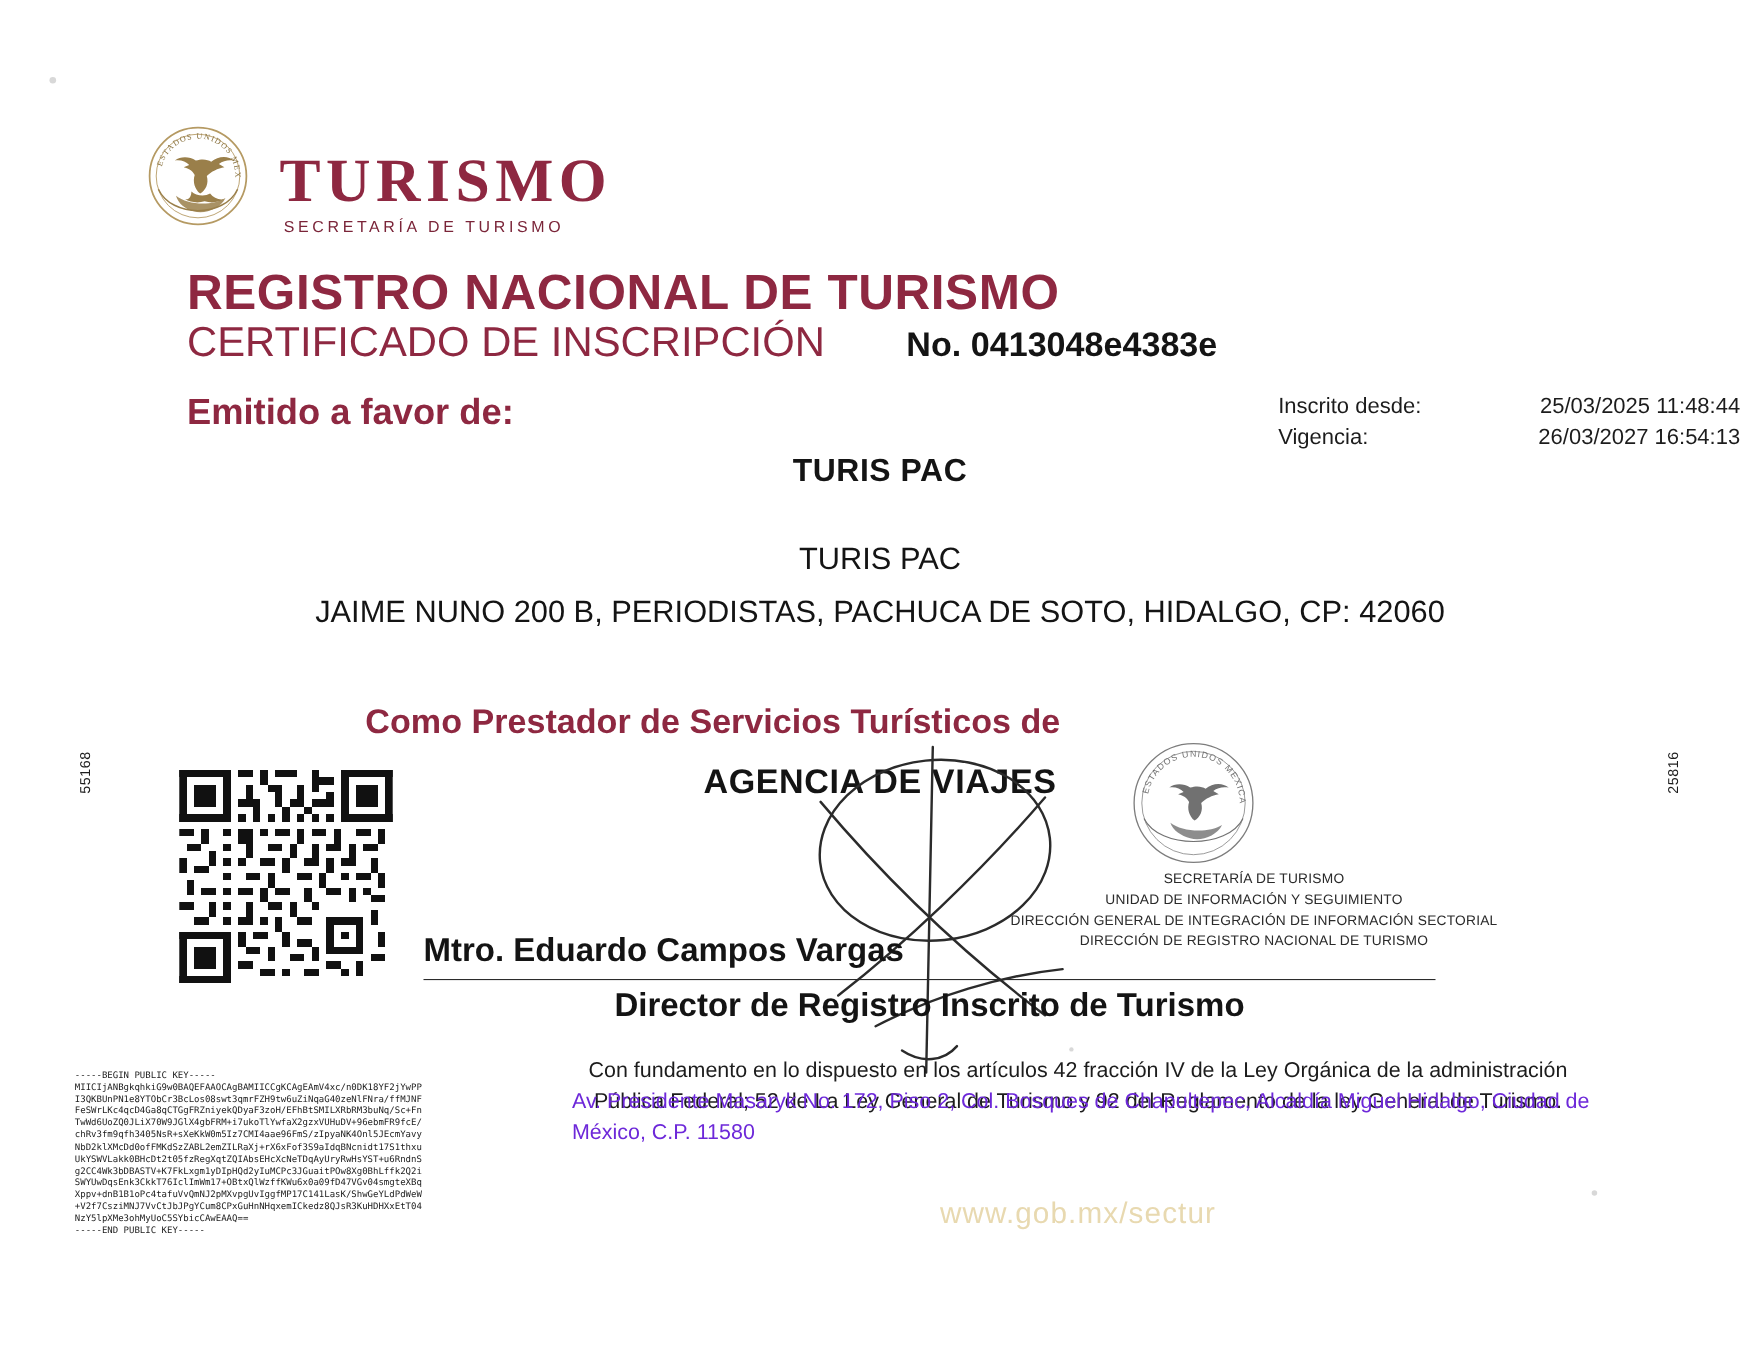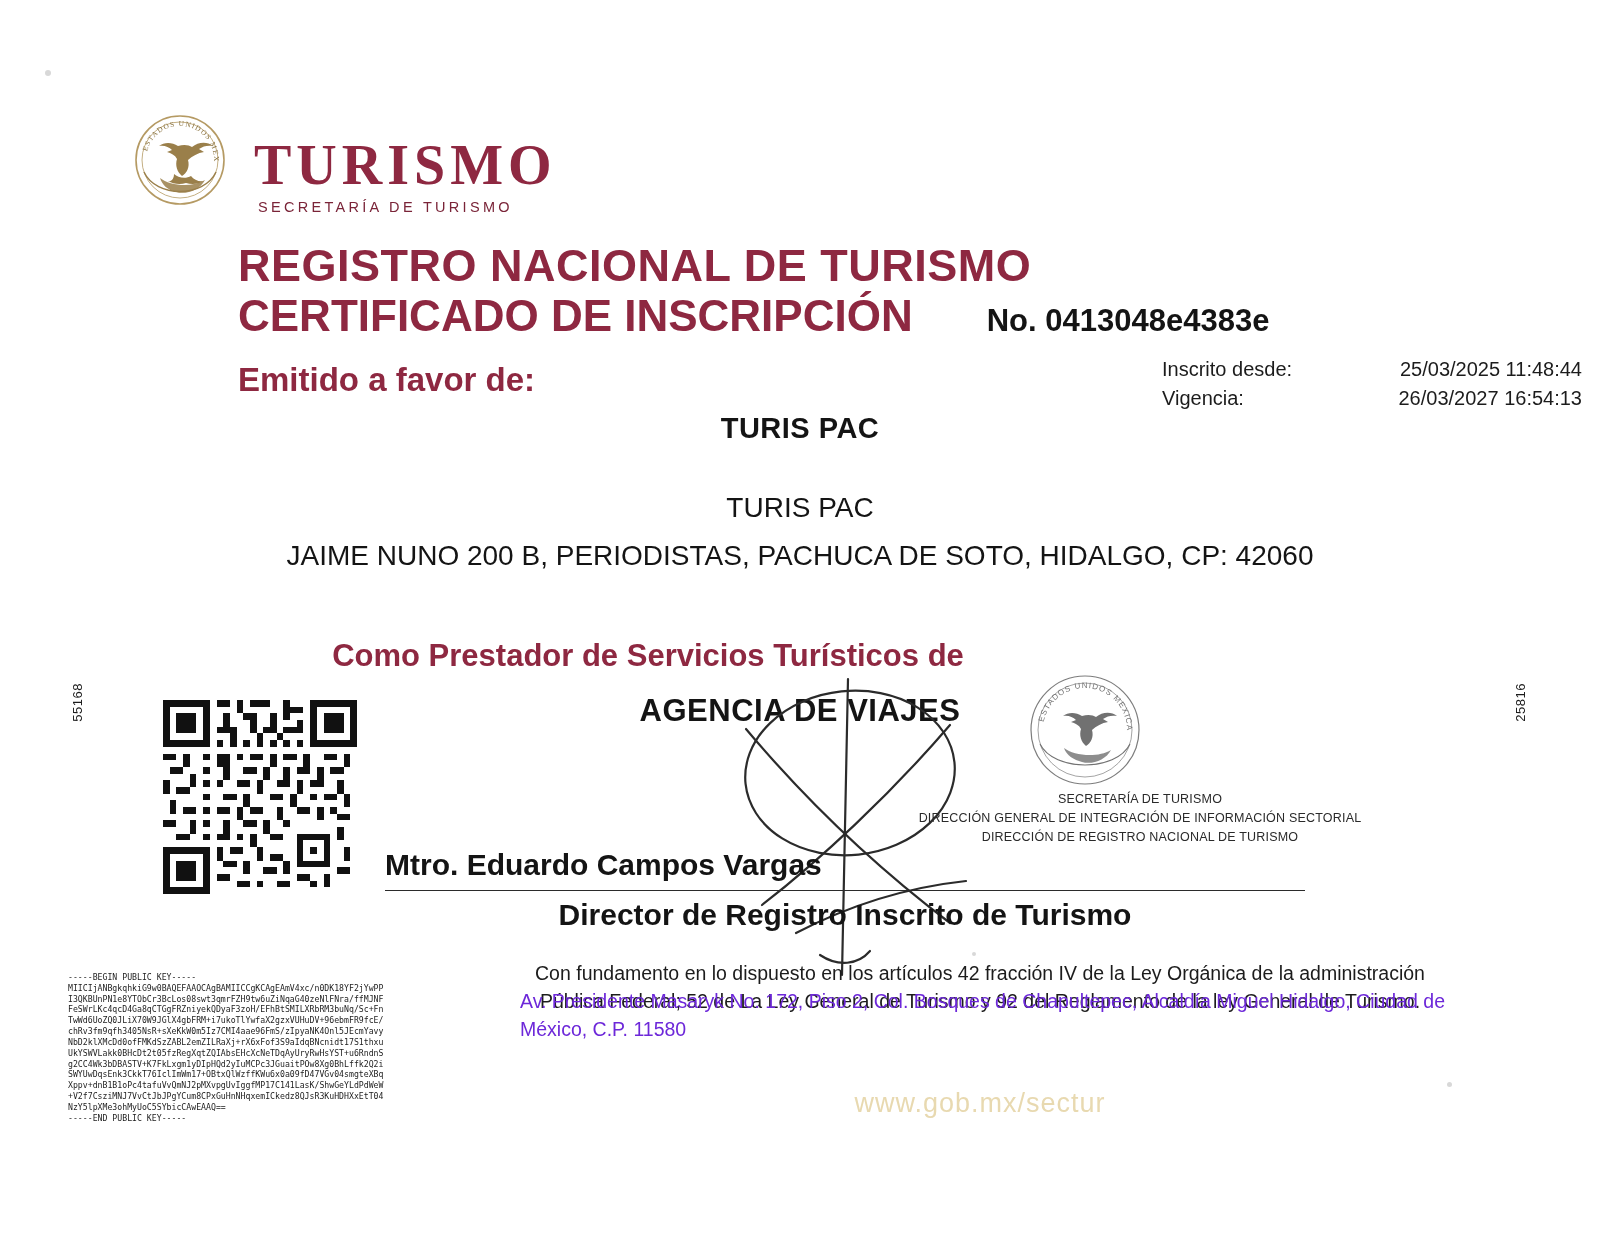--- a/index.html
+++ b/index.html
@@ -55,38 +55,38 @@
   .wordmark .sub {
     font-size: 14.5px;
     letter-spacing: 3.3px;
     color: #7a2438;
     margin-top: 7px;
     margin-left: 4px;
   }
 
   .title-block {
     margin-top: 26px;
-    margin-left: 118px;
+    margin-left: 50px;
   }
   .t-main {
     font-size: 45px;
     font-weight: 700;
     letter-spacing: 0.5px;
     color: #8e2841;
     line-height: 1.12;
     white-space: nowrap;
   }
   .t-sub-row {
     display: flex;
     align-items: baseline;
     gap: 34px;
   }
   .t-sub {
-    font-size: 44px;
-    font-weight: 700;
+    font-size: 38px;
+    font-weight: 400;
     color: #8e2841;
     line-height: 1.15;
     white-space: nowrap;
   }
   .t-folio {
     font-size: 31px;
     font-weight: 700;
     color: #141414;
     white-space: nowrap;
     margin-left: 40px;
@@ -538,20 +538,21 @@
         <path d="M72 44 C66 40 58 40 53 44 C58 43 63 45 66 48 L61 50 C65 51 69 53 71 57
                  C69 63 71 70 76 74 C81 71 84 65 82 58 C86 54 92 51 98 50 L93 47
                  C97 44 102 43 107 44 C101 39 92 40 86 45 C83 43 78 42 72 44 Z"></path>
         <path d="M54 76 C64 84 88 86 101 78 C96 88 82 93 72 90 C64 88 56 83 54 76 Z" opacity="0.8"></path>
       </g>
       <path d="M30 72 C44 100 106 100 120 72" fill="none" stroke="#3b3b3b" stroke-width="1.1"></path>
     </svg>
   </div>
   <div class="stamp-text">
     <div>SECRETARÍA DE TURISMO</div>
+    <div>UNIDAD DE INFORMACIÓN Y SEGUIMIENTO</div>
     <div>DIRECCIÓN GENERAL DE INTEGRACIÓN DE INFORMACIÓN SECTORIAL</div>
     <div>DIRECCIÓN DE REGISTRO NACIONAL DE TURISMO</div>
   </div>
 
   <svg class="sig-scribble" viewBox="0 0 330 330" aria-hidden="true">
     <g fill="none" stroke="#2b2b2b" stroke-width="2.2" stroke-linecap="round">
       <ellipse cx="150" cy="118" rx="105" ry="82" transform="rotate(-6 150 118)"></ellipse>
       <path d="M46 74 C110 150 180 215 250 268"></path>
       <path d="M250 70 C190 140 120 205 62 250"></path>
       <path d="M96 278 C150 250 210 232 266 226"></path>

